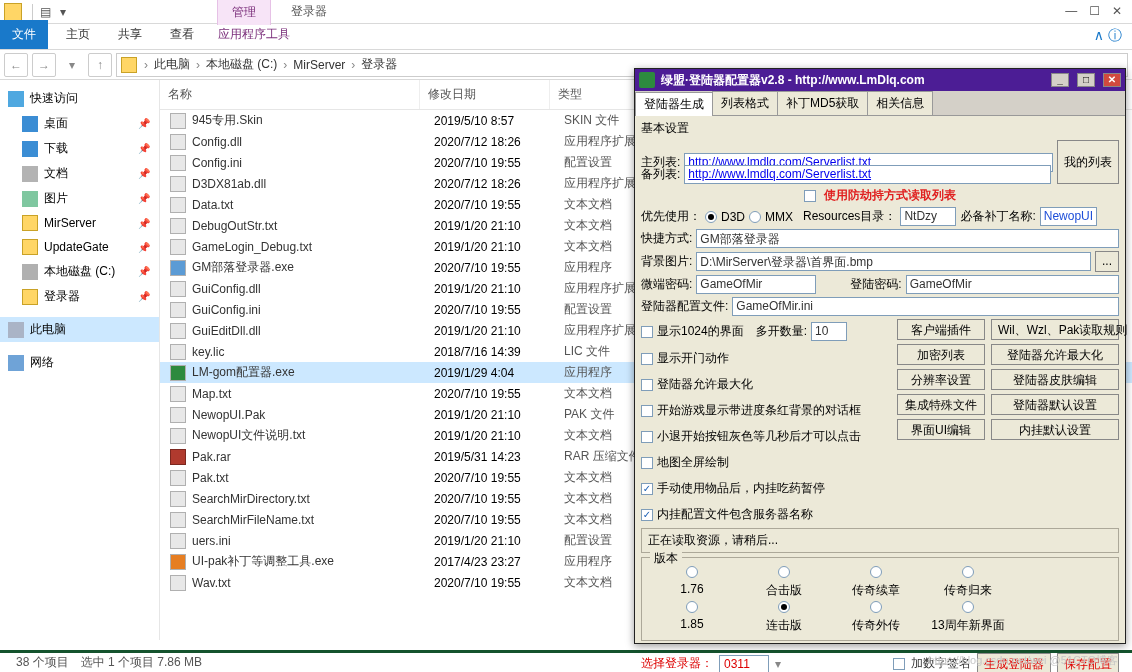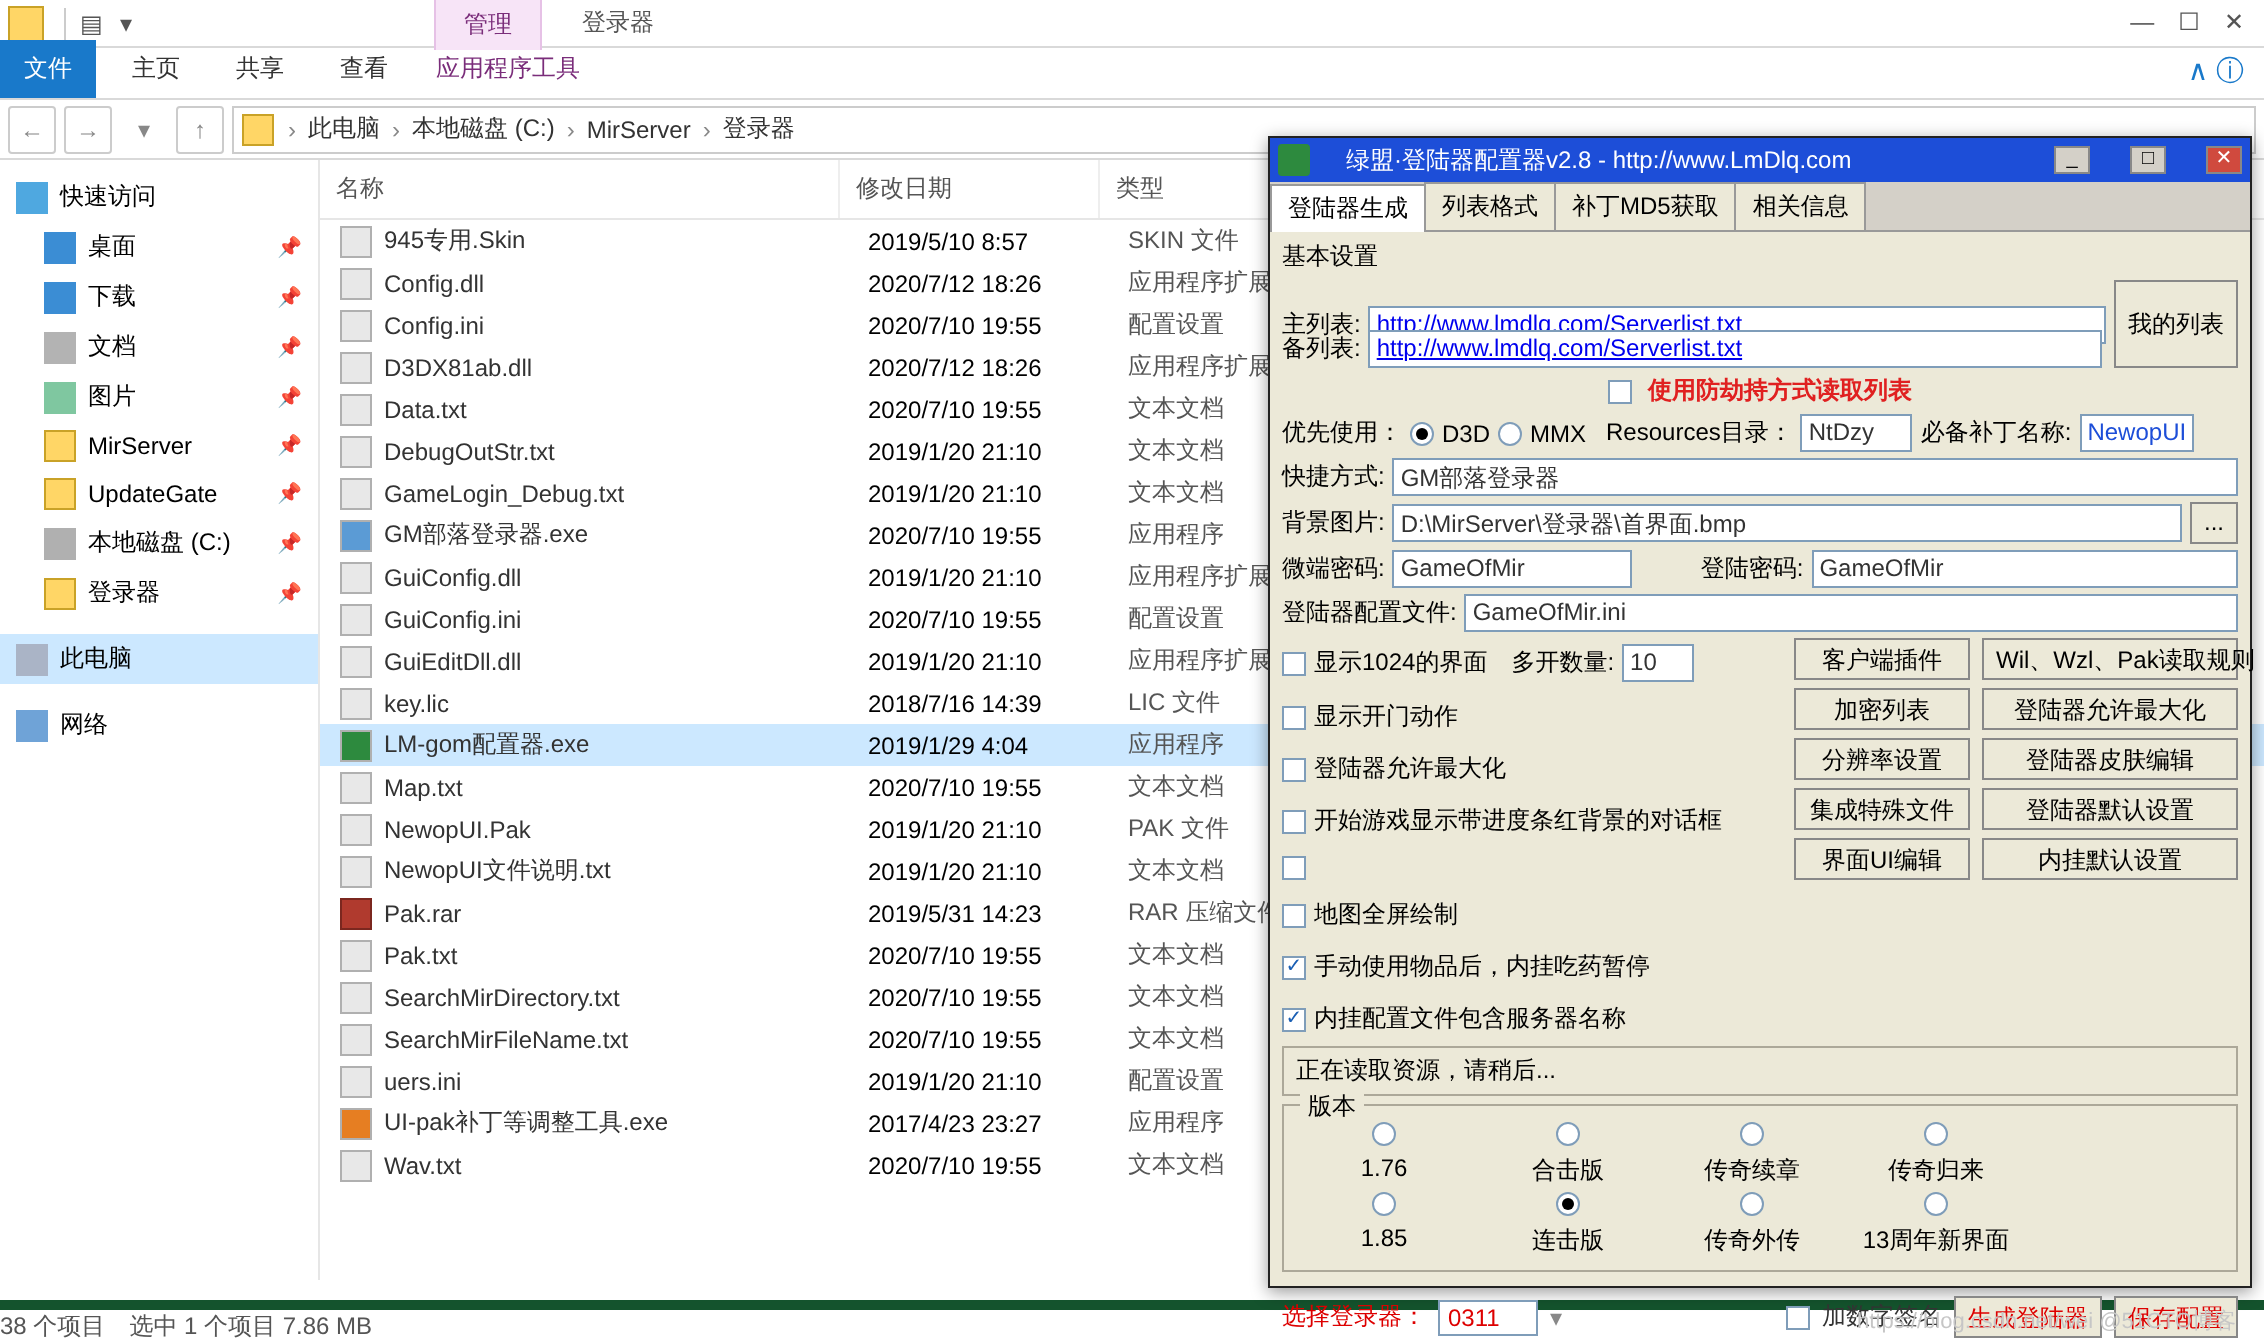--- a/index.html
+++ b/index.html
@@ -47,25 +47,25 @@
 .file-row.sel{background:#cce8ff;}
 .file-row .fico{width:16px;height:16px;margin:0 6px 0 10px;background:#fff;border:1px solid #b0b0b0;display:inline-block;}
 .fico.exe{background:#5b9bd5;}
 .fico.dll{background:#e8e8e8;}
 .fico.rar{background:#b03a2e;border-color:#7b271f;}
 .fico.green{background:#2d8a3e;}
 .fico.tool{background:#e67e22;}
 .file-row .fname{width:234px;color:#333;white-space:nowrap;overflow:hidden;}
 .file-row .fdate{width:130px;color:#000000;padding-left:8px;}
 .file-row .ftype{width:120px;color:#555;padding-left:8px;}
-.status{position:absolute;left:0;right:0;bottom:0;height:22px;border-top:5px solid #14532d;display:flex;align-items:center;padding:0 0;gap:12px;color:#555;}
+.status{position:absolute;left:0;right:0;bottom:0;height:22px;border-top:3px solid #14532d;display:flex;align-items:center;padding:0 16px;gap:12px;color:#555;}
 
 
 .dlg{position:absolute;left:634px;top:68px;width:492px;height:576px;background:#ece9d8;border:1px solid #222;box-shadow:0 2px 8px rgba(0,0,0,.4);}
-.dlg-title{height:22px;background:#1d4ed8;color:#fff;display:flex;align-items:center;padding:0 4px;gap:18px;}
+.dlg-title{height:22px;background:#4c1d95;color:#fff;display:flex;align-items:center;padding:0 4px;gap:6px;font-weight:bold;}
 .dlg-title .logo{width:16px;height:16px;background:#2d8a3e;border-radius:2px;}
 .dlg-title .wbtn{width:18px;height:14px;border:1px solid #888;background:#d4d0c8;margin-left:2px;display:flex;align-items:center;justify-content:center;color:#000;font-size:10px;line-height:1;}
 .dlg-title .wbtn.close{background:#d04a3e;color:#fff;}
 .dlg-tabs{display:flex;background:#d4d0c8;border-bottom:1px solid #999;}
 .dlg-tab{padding:3px 8px;border:1px solid #999;border-bottom:none;background:#ece9d8;margin-right:-1px;}
 .dlg-tab.active{background:#fff;position:relative;top:1px;}
 .dlg-body{padding:4px 6px;}
 .row{display:flex;align-items:center;margin:3px 0;gap:4px;}
 .lbl{white-space:nowrap;}
 .txt{border:1px solid #7f9db9;background:#fff;height:19px;padding:1px 3px;flex:1;color:#0000ee;text-decoration:underline;}
@@ -420,20 +420,21 @@
           <div class="row">
             <span class="chk"></span>
             <span>登陆器允许最大化</span>
           </div>
           <div class="row">
             <span class="chk"></span>
             <span>开始游戏显示带进度条红背景的对话框</span>
           </div>
           <div class="row">
             <span class="chk"></span>
+            <span>小退开始按钮灰色等几秒后才可以点击</span>
           </div>
           <div class="row">
             <span class="chk"></span>
             <span>地图全屏绘制</span>
           </div>
           <div class="row">
             <span class="chk">✓</span>
             <span>手动使用物品后，内挂吃药暂停</span>
           </div>
           <div class="row">

